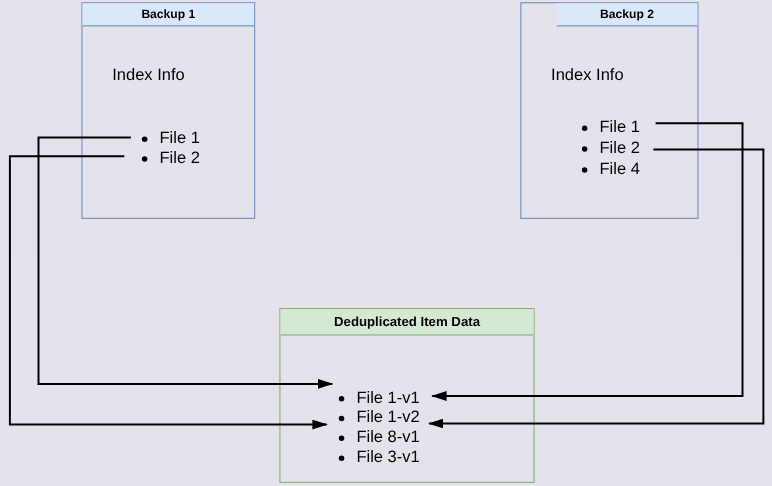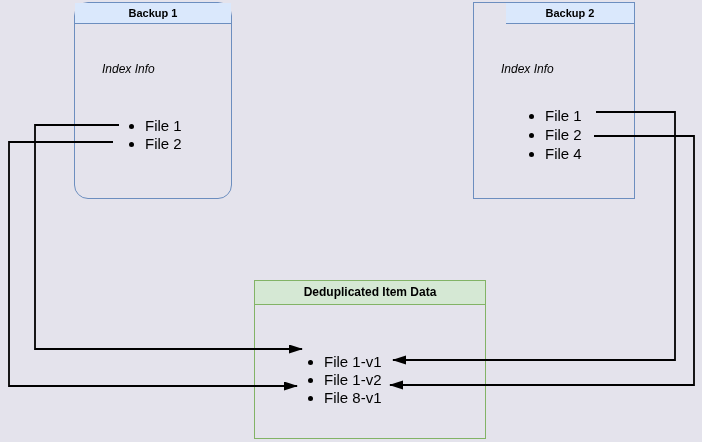--- a/index.html
+++ b/index.html
@@ -42,25 +42,24 @@
   }
   .b2 .header {
     height: 24px;
     line-height: 23px;
     font-size: 12px;
   }
   .box .label {
     position: absolute;
     left: 27px;
     top: 57px;
-    font-size: 12px;
+    font-size: 15px;
     line-height: 18px;
     color: #000;
     white-space: nowrap;
-    font-style: italic;
   }
   .box ul {
     position: absolute;
     margin: 0;
     padding: 0;
     list-style: none;
     font-size: 15px;
     color: #000;
   }
   .box li {
@@ -86,21 +85,21 @@
 
   .b0 { left: 74px;  top: 2px;   width: 158px; height: 197px; }
   .b1 { left: 473px; top: 2px;   width: 162px; height: 197px; }
   .b2 { left: 254px; top: 280px; width: 232px; height: 159px; }
 </style>
 </head>
 <body>
 
 <div class="canvas" style="background: rgb(228, 227, 236);">
 
-  <div class="box b0" style="border-color: rgb(108, 142, 191); border-radius: 14px;">
+  <div class="box b0" style="border-color: rgb(108, 142, 191);">
     <div class="header" style="background: rgb(218, 232, 252); border-bottom-color: rgb(108, 142, 191);">
       <span>Backup 1</span>
     </div>
     <div class="label">Index Info</div>
     <ul>
         <li>File 1</li>
         <li>File 2</li>
       </ul>
   </div>
 
@@ -117,20 +116,21 @@
   </div>
 
   <div class="box b2" style="border-color: rgb(130, 179, 102);">
     <div class="header" style="background: rgb(213, 232, 212); border-bottom-color: rgb(130, 179, 102);">
       <span>Deduplicated Item Data</span>
     </div>
     <ul>
         <li>File 1-v1</li>
         <li>File 1-v2</li>
         <li>File 8-v1</li>
+        <li>File 3-v1</li>
       </ul>
   </div>
 
   <svg class="edges" viewBox="0 0 702 442" xmlns="http://www.w3.org/2000/svg">
     <defs>
       <marker id="arrow" markerUnits="userSpaceOnUse" markerWidth="14" markerHeight="10" refX="13" refY="4.5" orient="auto">
         <path d="M0,0 L14,4.5 L0,9 z" fill="#000000"></path>
       </marker>
     </defs>
   <polyline points="119,125 35,125 35,349 302,349" fill="none" stroke="#000000" stroke-width="1.8" marker-end="url(#arrow)"></polyline>

